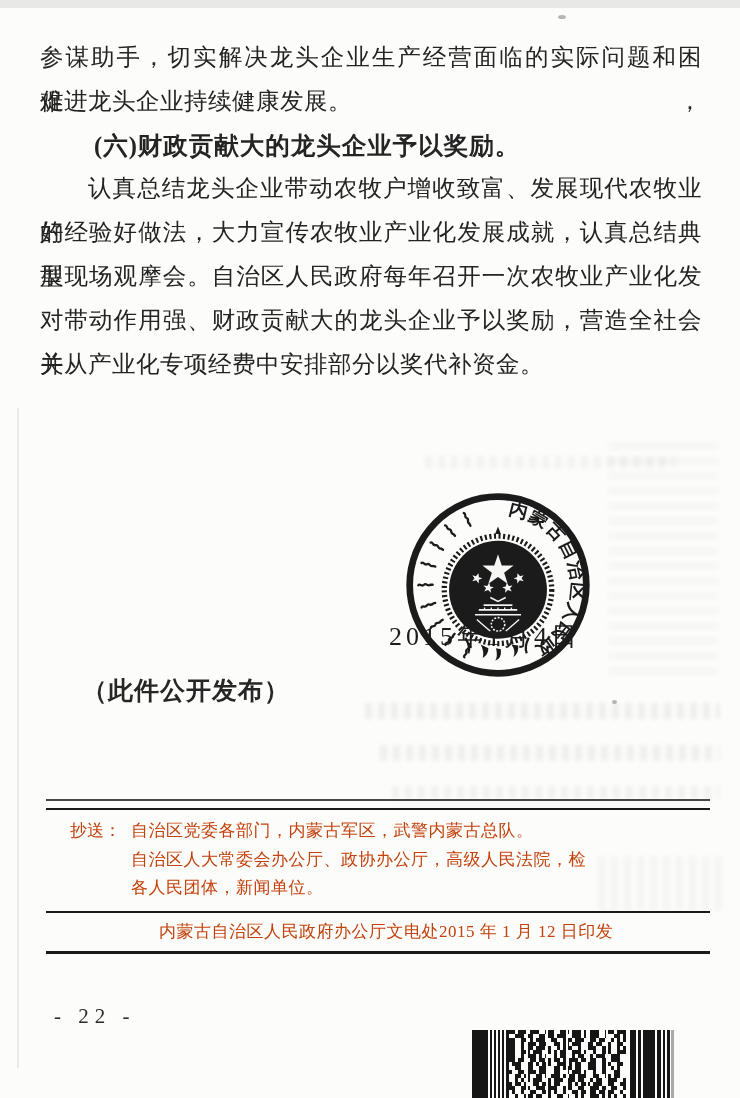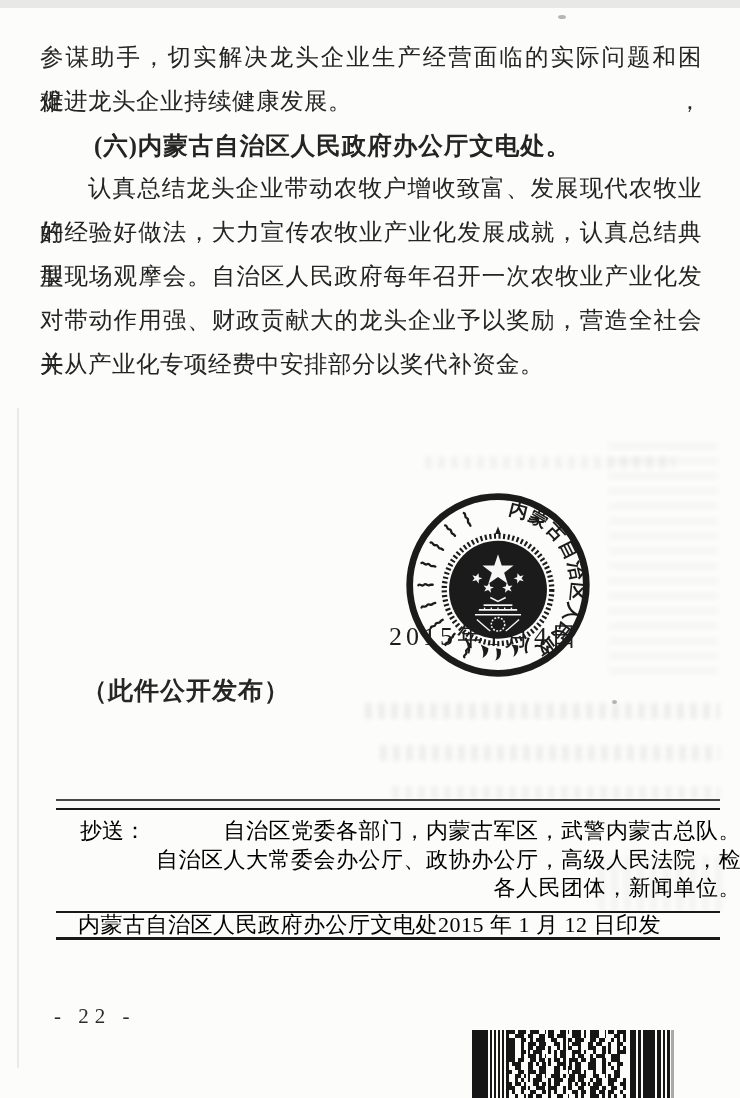--- a/index.html
+++ b/index.html
@@ -16,30 +16,30 @@
   .bline.heading{font-weight:bold; letter-spacing:1px; font-size:24.5px; text-indent:54px;}
   
   .doc-date{
     position:absolute; left:389px; top:611px; z-index:1;
     font-size:26px; letter-spacing:4px; color:#1c1c1c; white-space:nowrap;
   }
   .seal{position:absolute; left:402px; top:481px; width:192px; height:192px; z-index:2;}
   
   .release-note{position:absolute; left:82px; top:666px; font-size:25px; letter-spacing:1px; color:#262626;font-weight:bold;}
   
-  .footer-table{position:absolute; left:56px; top:791px; width:664px; font-size:22px; color:#000000;}
+  .footer-table{position:absolute; left:46px; top:791px; width:664px; font-size:17px; color:#c2410c;}
   .rule{border:0; margin:0; background:#1a1a1a;}
   .rule.thin{height:1.5px; opacity:.8;}
   .rule.thick{height:2.5px; margin-top:7px;}
   .copy-row{display:flex; padding:7px 0 4px 24px;}
   .copy-label{flex:0 0 auto; line-height:28.5px;}
   .copy-lines{flex:1 1 auto; margin-left:10px;}
-  .copy-lines div{line-height:28.5px; letter-spacing:.5px; white-space:nowrap;text-align:right;}
+  .copy-lines div{line-height:28.5px; letter-spacing:.5px; white-space:nowrap;}
   .rule.mid{height:2px; margin-top:4px;}
-  .issue-row{display:flex; justify-content:flex-start; align-items:center; height:24px; padding:0 6px 0 22px;}
+  .issue-row{display:flex; justify-content:center; align-items:center; height:38px; padding:0 6px 0 22px;}
   .issue-row span{letter-spacing:.5px; white-space:nowrap;}
   .rule.bottom{height:3px;}
   
   .page-number{position:absolute; left:54px; top:996px; font-size:21px; letter-spacing:6px; color:#2b2b2b;}
   .barcode{position:absolute; left:472px; top:1022px;}
   
   .ghost{position:absolute; pointer-events:none;
     background:repeating-linear-gradient(90deg, rgba(55,55,60,.55) 0 7px, rgba(0,0,0,0) 7px 13px);
     filter:blur(2px);}
   .ghost.v{background:repeating-linear-gradient(0deg, rgba(55,55,60,.5) 0 8px, rgba(0,0,0,0) 8px 15px);}
@@ -47,21 +47,21 @@
   .speck{position:absolute; background:rgba(0,0,0,.28); border-radius:50%; filter:blur(.7px); pointer-events:none;}
 </style>
 </head>
 <body>
 
 <div class="page">
 
   <div class="doc-body">
     <div class="bline j">参谋助手，切实解决龙头企业生产经营面临的实际问题和困难，</div>
     <div class="bline">促进龙头企业持续健康发展。</div>
-    <div class="bline heading">(六)内蒙古自治区人民政府办公厅文电处。</div>
+    <div class="bline heading">(六)财政贡献大的龙头企业予以奖励。</div>
     <div class="bline j ind">认真总结龙头企业带动农牧户增收致富、发展现代农牧业的</div>
     <div class="bline j">好经验好做法，大力宣传农牧业产业化发展成就，认真总结典型</div>
     <div class="bline j">展现场观摩会。自治区人民政府每年召开一次农牧业产业化发</div>
     <div class="bline j">对带动作用强、财政贡献大的龙头企业予以奖励，营造全社会关</div>
     <div class="bline">并从产业化专项经费中安排部分以奖代补资金。</div>
   </div>
 
   <div class="doc-date">2015年1月4日</div>
 
   <div class="seal">

